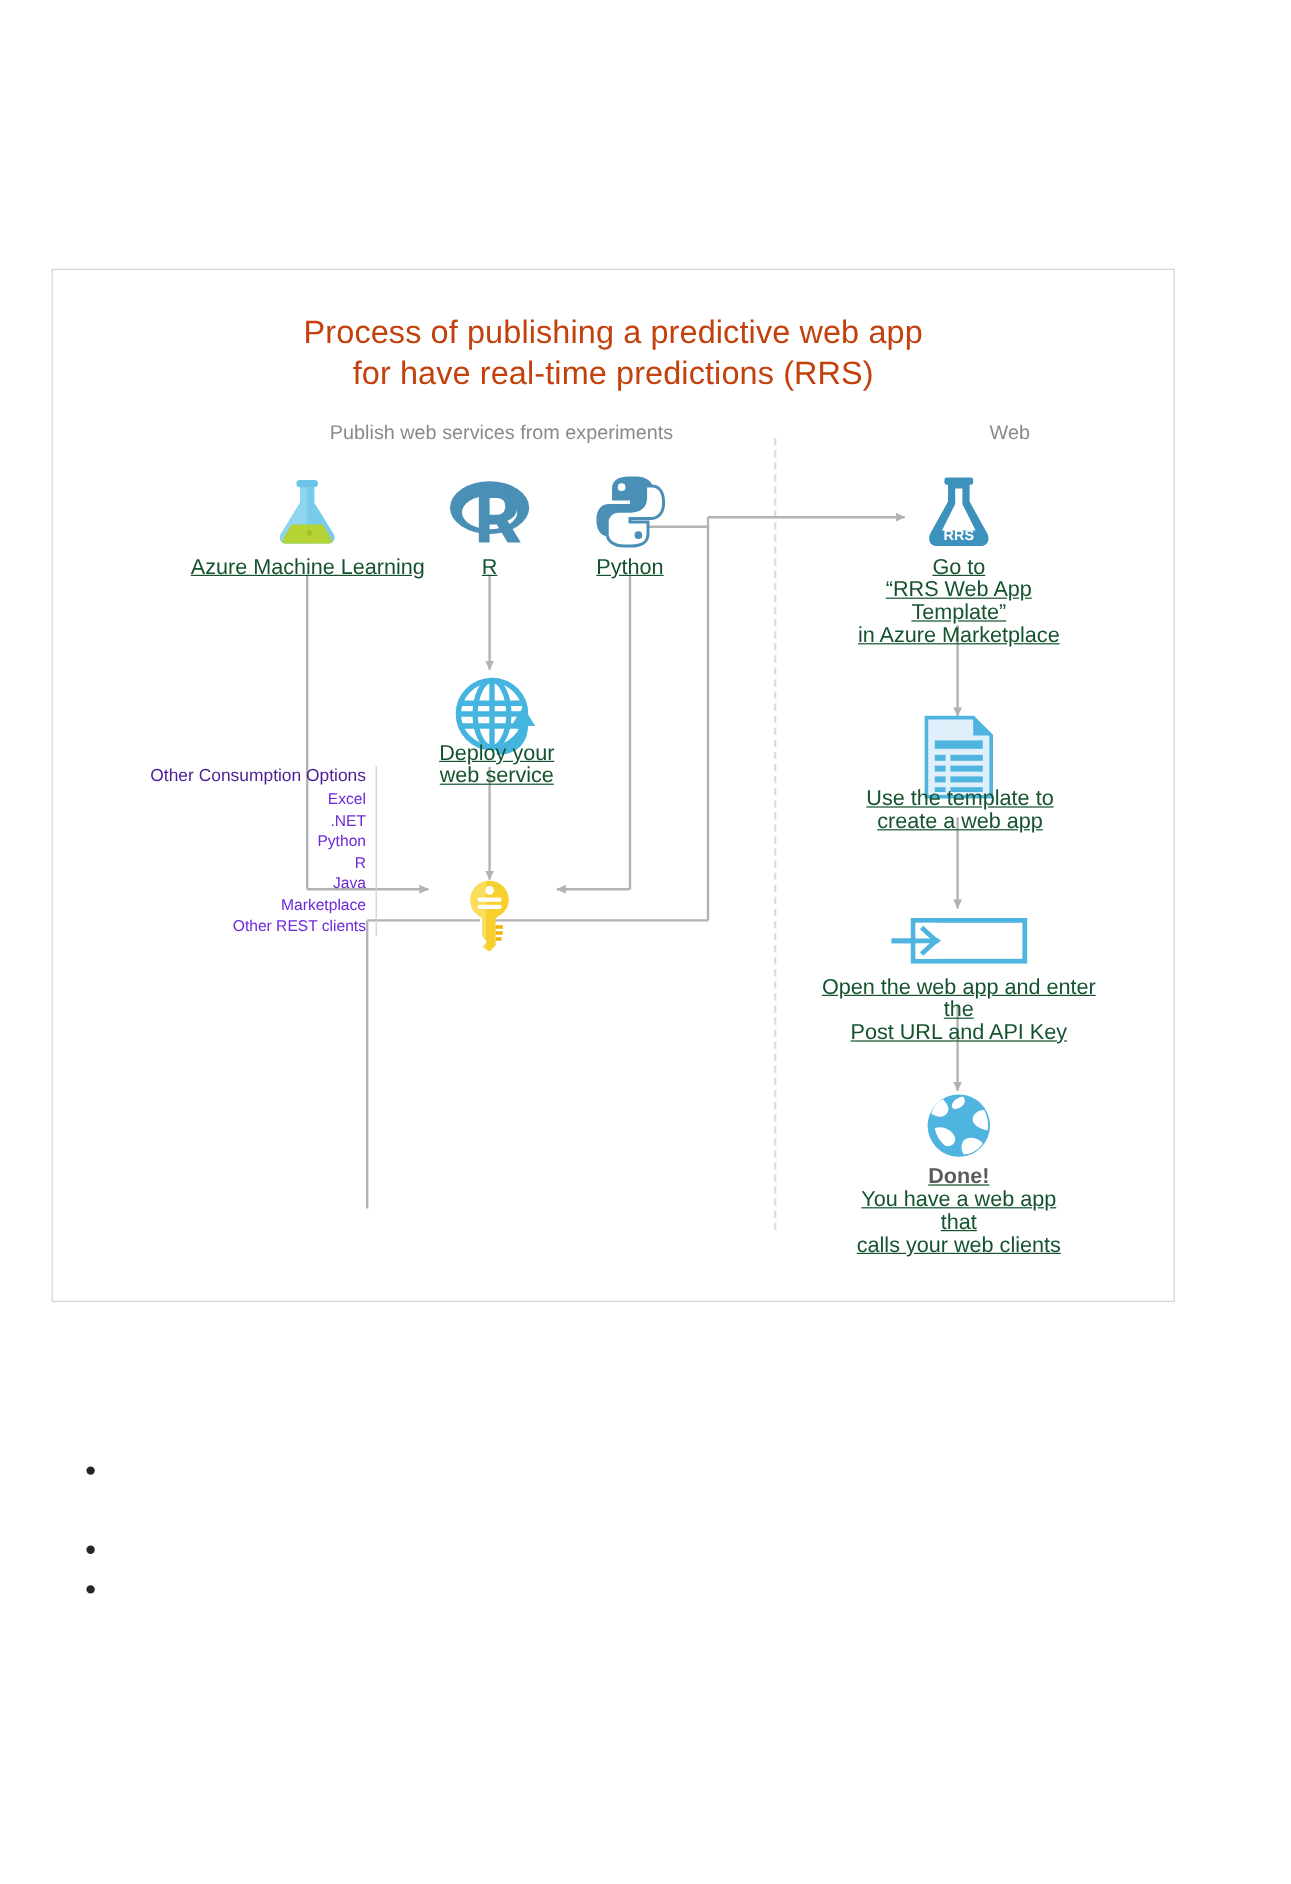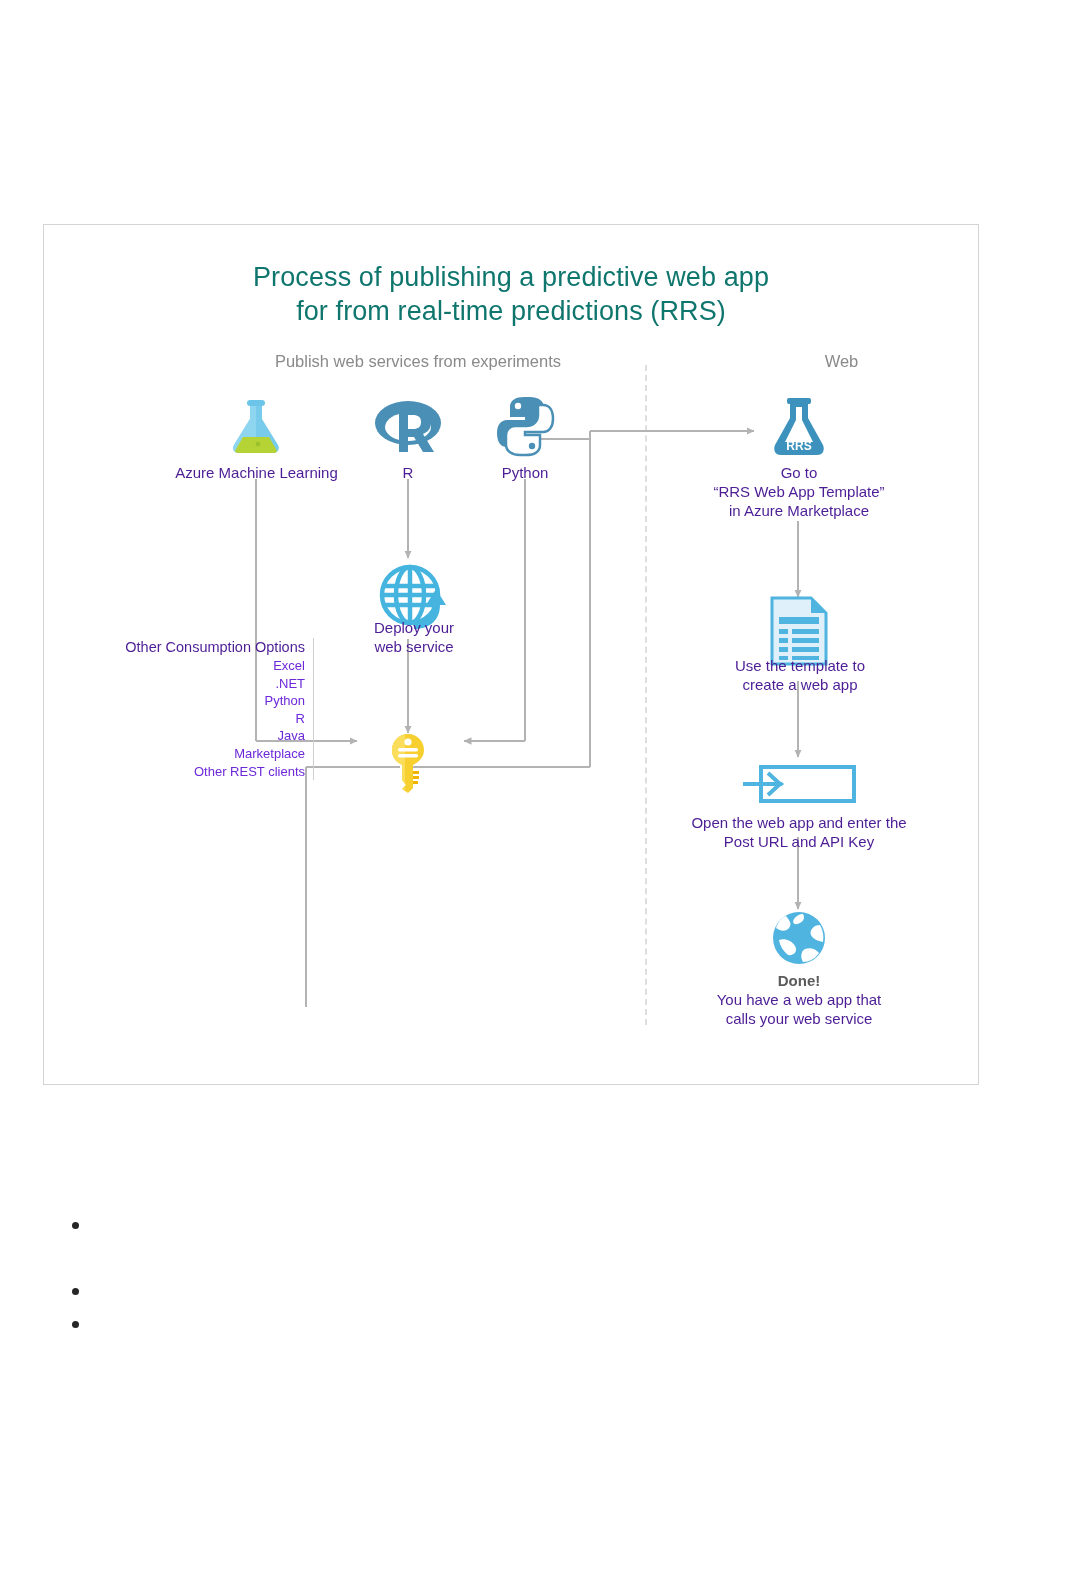--- a/index.html
+++ b/index.html
@@ -29,21 +29,21 @@
 
   
   #diagram-title {
     position: absolute;
     left: 0;
     top: 35px;
     width: 100%;
     text-align: center;
     font-size: 27px;
     line-height: 34px;
-    color: #0f766e;
+    color: #c2410c;
     font-weight: 400;
     letter-spacing: .1px;
   }
   #diagram-title .tline { display: block; }
 
   .column-header {
     position: absolute;
     font-size: 16.5px;
     color: #8a8a8a;
     white-space: nowrap;
@@ -57,25 +57,26 @@
     left: 601px;
     top: 140px;
     width: 0;
     height: 660px;
     border-left: 2px dashed #dedede;
   }
 
   
   .caption {
     position: absolute;
-    font-size: 15px;
+    font-size: 18px;
     line-height: 19px;
-    color: #4c1d95;
+    color: #14532d;
     text-align: center;
     white-space: pre-line;
+    text-decoration: underline;
   }
   .caption.strong-first::first-line { font-weight: bold; color: #5b5b5b; }
 
   
   .icon-box { position: absolute; }
 
   
   #consumption-block {
     position: absolute;
     left: 20px;
@@ -137,21 +138,21 @@
   #bullet-list li.gap-2 { margin-top: 52px; }
   #bullet-list li.gap-3 { margin-top: 19px; }
 </style>
 </head>
 <body>
 
 <div id="figure-frame">
 
   <div id="diagram-title">
     <span class="tline">Process of publishing a predictive web app</span>
-    <span class="tline">for from real-time predictions (RRS)</span>
+    <span class="tline">for have real-time predictions (RRS)</span>
   </div>
 
   <div id="header-left" class="column-header">Publish web services from experiments</div>
   <div id="header-right" class="column-header">Web</div>
 
   <div id="vertical-divider"></div>
 
   <svg id="connectors" viewBox="0 0 936 861" width="936" height="861">
     <defs>
       <marker id="ahead" markerWidth="9" markerHeight="9" refX="7.5" refY="4.5" orient="auto" markerUnits="userSpaceOnUse">
@@ -315,21 +316,21 @@
       <circle cx="27" cy="27" r="26" fill="#4fb4e0"></circle>
       <path d="M14,5 C18,10 20,13 17,17 C14,21 8,20 4,17 C6,11 9,7 14,5 Z" fill="#ffffff"></path>
       <path d="M31,3 C34,8 30,12 25,13 C22,14 20,11 22,8 C24,5 27,3 31,3 Z" fill="#ffffff"></path>
       <path d="M48,14 C51,19 52,25 51,31 C46,30 41,28 39,24 C37,19 42,14 48,14 Z" fill="#ffffff"></path>
       <path d="M7,29 C13,27 20,30 23,35 C26,40 22,45 16,44 C11,40 8,35 7,29 Z" fill="#ffffff"></path>
       <path d="M33,38 C38,36 44,38 47,42 C43,48 37,51 31,51 C28,46 29,40 33,38 Z" fill="#ffffff"></path>
     </svg>
   </div>
   <div class="caption strong-first" style="left:660px; top:746px; width:190px;">Done!
 You have a web app that
-calls your web service</div>
+calls your web clients</div>
 
 </div>
 
 <ul id="bullet-list">
   <li class="gap-1"></li>
   <li class="gap-2"></li>
   <li class="gap-3"></li>
 </ul>
 
 </body></html>

